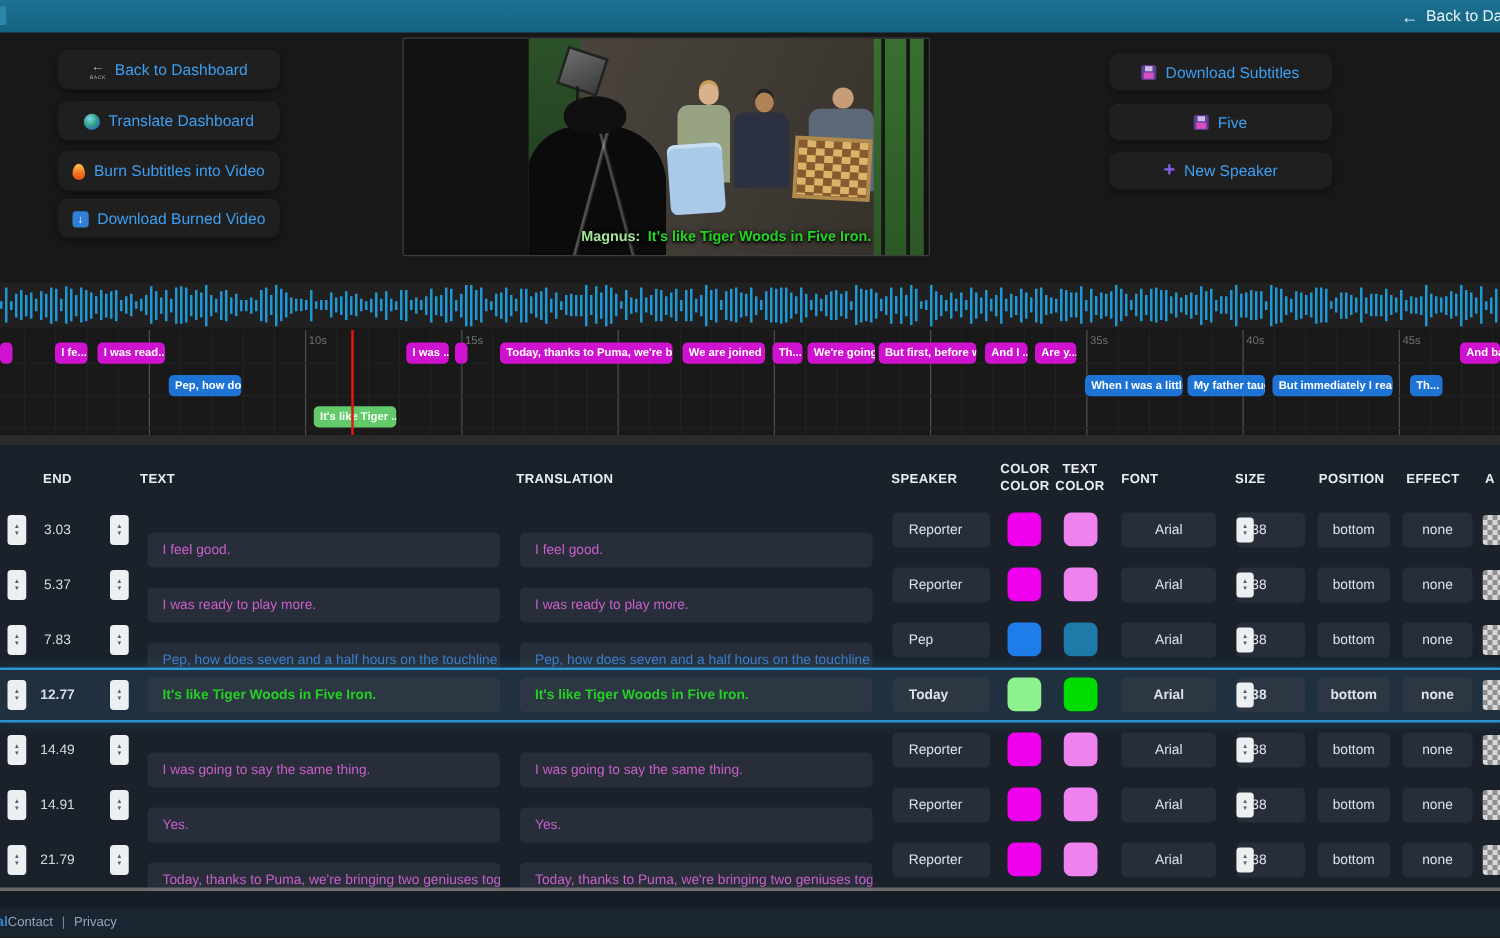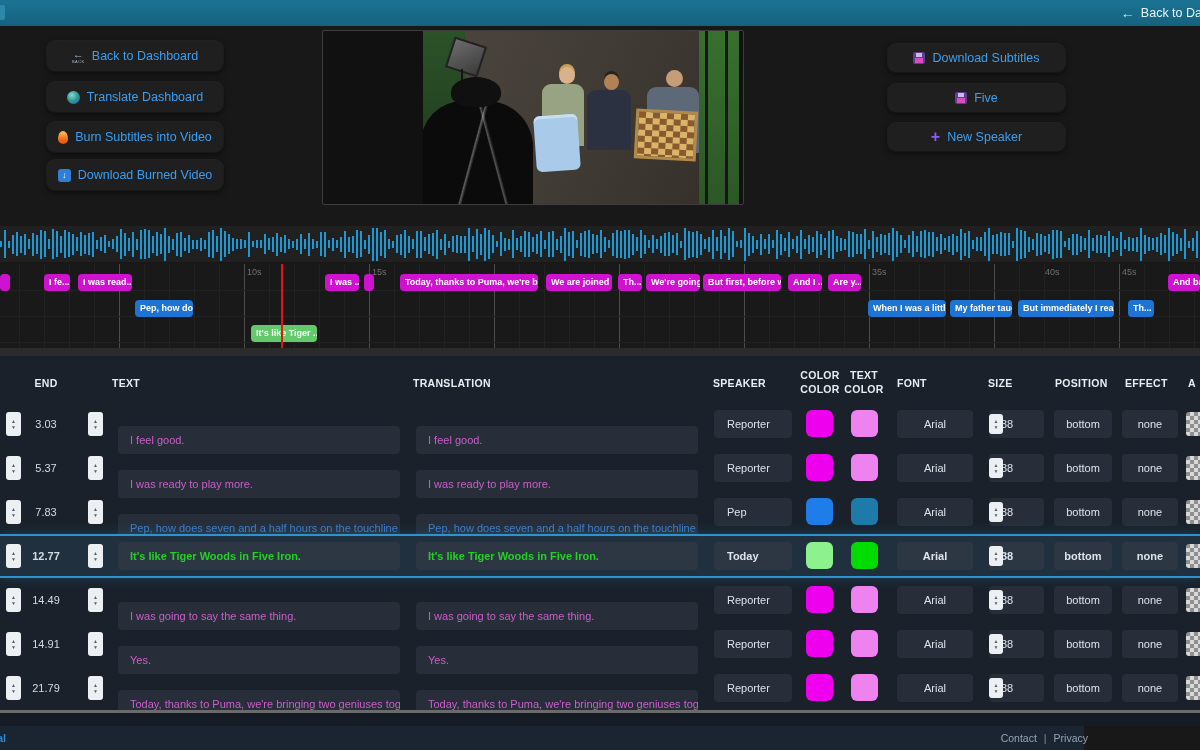--- a/index.html
+++ b/index.html
@@ -112,22 +112,22 @@
   .swatch{position:absolute;top:8px;width:27px;height:27px;border-radius:6px;cursor:pointer}
   .selected .swatch{top:6px}
   .alpha-swatch{position:absolute;left:1186px;top:10px;width:16px;height:24px;border-radius:3px;cursor:pointer;
     background-image:conic-gradient(#d8d8d8 25%,#8f8f8f 0 50%,#d8d8d8 0 75%,#8f8f8f 0);background-size:8px 8px}
   .selected .alpha-swatch{top:8px}
   .txt-magenta{color:#c95fc9}.txt-blue{color:#3f7dc9}.txt-green{color:#25d025;font-weight:bold}
 
   
   #table-scrollbar{position:absolute;left:0;top:710px;width:1200px;height:3px;background:#6a6a6a;cursor:pointer}
   #footer-gap{position:absolute;left:0;top:713px;width:1200px;height:13px;background:#151c25}
-  #footer{position:absolute;left:0;top:726px;width:1084px;height:24px;background:#1b2531;display:flex;
-    align-items:center;justify-content:space-between;box-sizing:border-box}
+  #footer{position:absolute;left:0;top:726px;width:1200px;height:24px;background:#1b2531;display:flex;
+    align-items:center;justify-content:flex-start;box-sizing:border-box}
   #footer-brand{color:#2f86cc;font-size:11px;font-weight:bold;margin-left:-3px}
   #footer-links{color:#93a4b6;font-size:10.5px;display:flex;gap:7px;margin-right:-4px;white-space:nowrap}
   #footer-links span{cursor:pointer}
   #footer-links .sep{cursor:default;color:#7b8a9a}
 </style>
 </head>
 <body>
 
 <div id="topbar">
   <div id="topbar-left-partial"></div>
@@ -189,20 +189,23 @@
     </div>
     <div class="person">
       <div class="head" style="left:243px;top:39px;width:17px;height:17px;background:#c79d78"></div>
       <div class="torso" style="left:224px;top:56px;width:52px;height:66px;background:#5d6878"></div>
     </div>
     <div class="jersey"></div>
     <div class="chessboard"></div>
     <div class="photographer"></div>
     <div class="cap"></div>
 
+    <div id="video-subtitle">
+      <span class="spk">Magnus:</span><span class="txt">It's like Tiger Woods in Five Iron.</span>
+    </div>
   </div>
 </div>
 
 <div id="waveform">
     <div class="wbar" style="height: 6px;"></div>
     <div class="wbar" style="height: 28px;"></div>
     <div class="wbar" style="height: 7px;"></div>
     <div class="wbar" style="height: 19px;"></div>
     <div class="wbar" style="height: 24px;"></div>
     <div class="wbar" style="height: 17px;"></div>
@@ -550,21 +553,21 @@
     <div class="grid-v major" style="left: 1119px;"></div>
     <div class="grid-v" style="left: 1144px;"></div>
     <div class="grid-v" style="left: 1169px;"></div>
     <div class="grid-v" style="left: 1194px;"></div>
     <div class="grid-h" style="top: 26px;"></div>
     <div class="grid-h" style="top: 52px;"></div>
     <div class="grid-h" style="top: 78px;"></div>
     <div class="tick-label" style="left: 247px;">10s</div>
     <div class="tick-label" style="left: 372px;">15s</div>
     <div class="tick-label" style="left: 872px;">35s</div>
-    <div class="tick-label" style="left: 1045px;">40s</div>
+    <div class="tick-label" style="left: 997px;">40s</div>
     <div class="tick-label" style="left: 1122px;">45s</div>
     <div class="seg magenta r1" style="left: 0px; width: 7px;"></div>
     <div class="seg magenta r1" style="left: 44px; width: 26px;">I fe...</div>
     <div class="seg magenta r1" style="left: 78px; width: 54px;">I was read...</div>
     <div class="seg magenta r1" style="left: 325px; width: 34px;">I was ...</div>
     <div class="seg magenta r1" style="left: 364px; width: 6px;"></div>
     <div class="seg magenta r1" style="left: 400px; width: 138px;">Today, thanks to Puma, we're bringi...</div>
     <div class="seg magenta r1" style="left: 546px; width: 66px;">We are joined b...</div>
     <div class="seg magenta r1" style="left: 618px; width: 24px;">Th...</div>
     <div class="seg magenta r1" style="left: 646px; width: 54px;">We're going ...</div>

